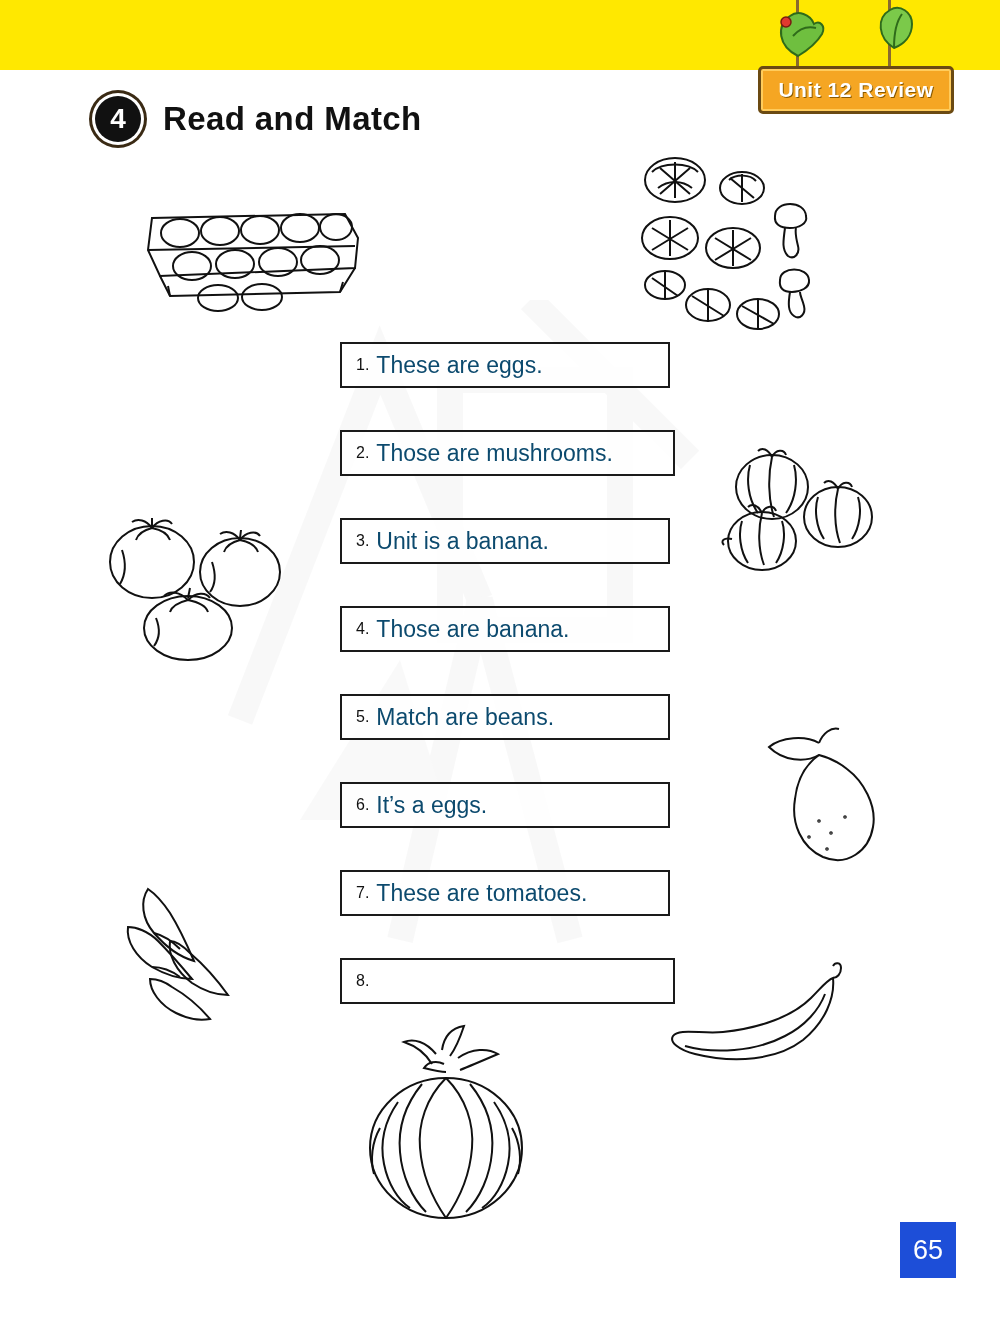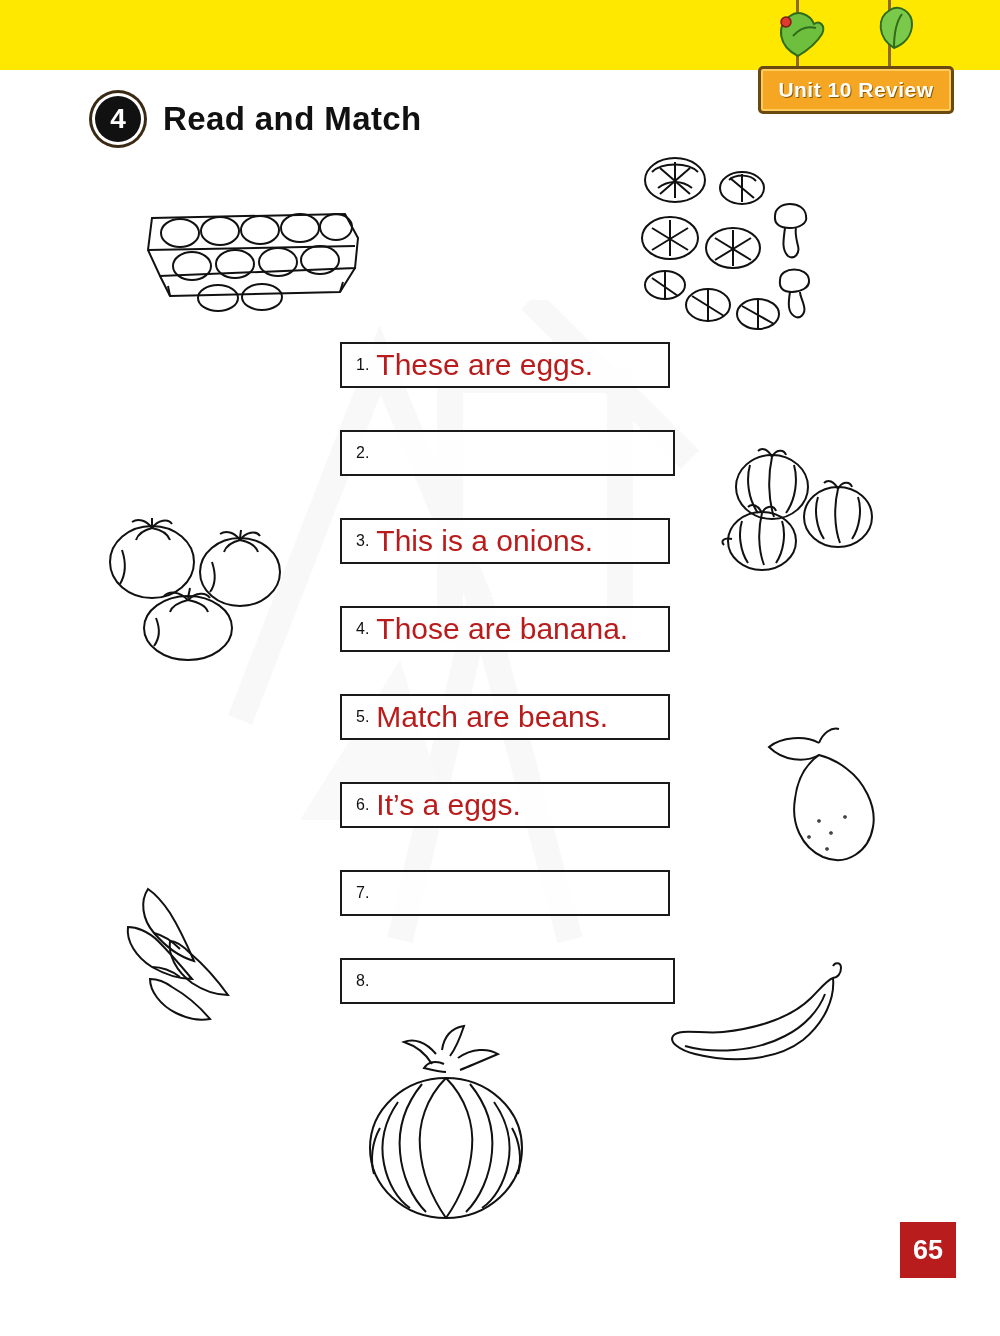--- a/index.html
+++ b/index.html
@@ -132,22 +132,22 @@
     align-items: center;
     padding-left: 14px;
     width: 330px;
   }
   .sentence-box .num {
     font-size: 16px;
     color: #111111;
     margin-right: 7px;
   }
   .sentence-box .txt {
-    font-size: 30px;
-    color: #b91c1c;
+    font-size: 23px;
+    color: #0c4a6e;
   }
   .sentence-box.wide { width: 335px; }
 
   
   .pic { position: absolute; }
   .pic svg { display: block; }
 
   .pic-eggs      { left: 140px; top: 200px; }
   .pic-mushrooms { left: 630px; top: 150px; }
   .pic-tomatoes  { left: 100px; top: 500px; }
@@ -157,27 +157,27 @@
   .pic-banana    { left: 665px; top: 960px; }
   .pic-watermelon{ left: 340px; top: 1020px; }
 
   
   .page-number {
     position: absolute;
     left: 900px;
     top: 1222px;
     width: 56px;
     height: 56px;
-    background: #b91c1c;
+    background: #1d4ed8;
     color: #ffffff;
     display: flex;
     align-items: center;
     justify-content: center;
     font-size: 27px;
-    font-weight: bold;
+    font-weight: normal;
   }
 </style>
 </head>
 <body>
 
 <div class="page">
 
   <div class="watermark">
     <svg viewBox="0 0 640 720" width="640" height="720">
       <g fill="none" stroke="#f2f2f2" stroke-width="26">
@@ -200,21 +200,21 @@
     <svg class="sign-leaf-a" style="left:20px; top:6px;" width="60" height="55" viewBox="0 0 60 55">
       <path d="M30 50 C10 40 8 20 22 10 C30 4 42 8 46 18 C52 14 58 20 54 28 C48 38 40 44 30 50 Z" fill="#6fbf3f" stroke="#2f6b1a" stroke-width="2"></path>
       <path d="M25 30 C32 22 40 20 48 22" fill="none" stroke="#2f6b1a" stroke-width="2"></path>
       <circle cx="18" cy="16" r="5" fill="#e03a2f" stroke="#7a1a12" stroke-width="1.5"></circle>
     </svg>
     <svg class="sign-leaf-b" style="left:118px; top:2px;" width="55" height="50" viewBox="0 0 55 50">
       <path d="M28 46 C12 36 10 16 24 8 C34 2 46 10 46 22 C46 34 38 42 28 46 Z" fill="#7bc94a" stroke="#2f6b1a" stroke-width="2"></path>
       <path d="M28 46 C28 32 30 20 36 12" fill="none" stroke="#2f6b1a" stroke-width="2"></path>
     </svg>
     <div class="sign-board">
-      <span class="sign-text">Unit 10  Review</span>
+      <span class="sign-text">Unit 12  Review</span>
     </div>
   </div>
 
   <div class="ex-header">
     <div class="ex-number">4</div>
     <div class="ex-title">Read and Match</div>
   </div>
 
   <div class="pic pic-eggs">
     <svg width="230" height="115" viewBox="0 0 230 115" fill="none" stroke="#111" stroke-width="2">
@@ -379,39 +379,41 @@
     </svg>
   </div>
 
   <div class="sentences">
     <div class="sentence-box">
       <span class="num">1.</span>
       <span class="txt">These are eggs.</span>
     </div>
     <div class="sentence-box wide">
       <span class="num">2.</span>
+      <span class="txt">Those are mushrooms.</span>
     </div>
     <div class="sentence-box">
       <span class="num">3.</span>
-      <span class="txt">This is a onions.</span>
+      <span class="txt">Unit is a banana.</span>
     </div>
     <div class="sentence-box">
       <span class="num">4.</span>
       <span class="txt">Those are banana.</span>
     </div>
     <div class="sentence-box">
       <span class="num">5.</span>
       <span class="txt">Match are beans.</span>
     </div>
     <div class="sentence-box">
       <span class="num">6.</span>
       <span class="txt">It’s a eggs.</span>
     </div>
     <div class="sentence-box">
       <span class="num">7.</span>
+      <span class="txt">These are tomatoes.</span>
     </div>
     <div class="sentence-box wide">
       <span class="num">8.</span>
     </div>
   </div>
 
   <div class="page-number">65</div>
 
 </div>
 

